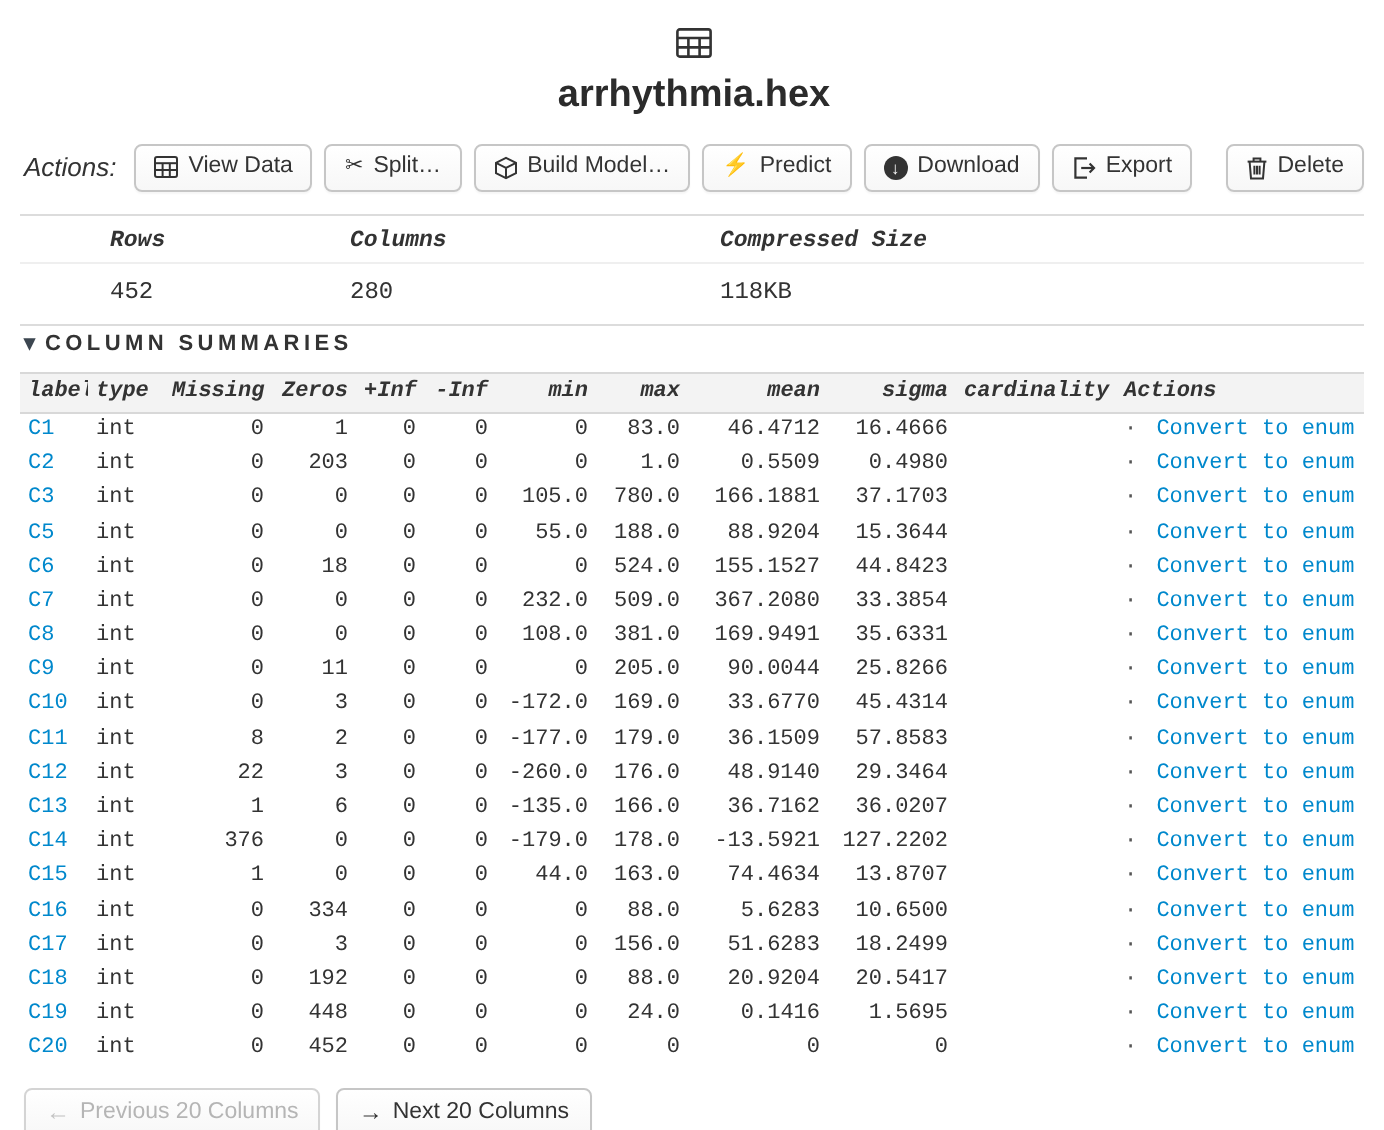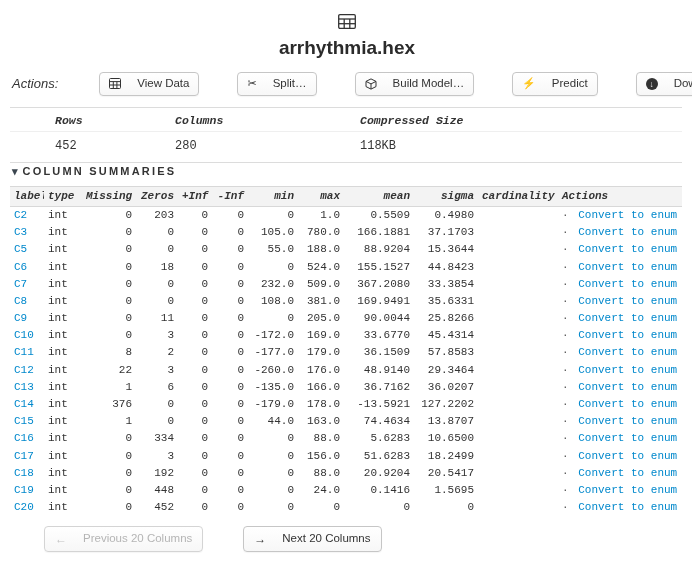--- a/index.html
+++ b/index.html
@@ -14,28 +14,27 @@
 
   
   .title-row { display: flex; align-items: center; gap: 8px; margin: 4px 0 13px 2px; flex-direction: column; }
   .title-row h1 { font-size: 19px; font-weight: 700; margin: 0; color: #2b2b2b; }
   .title-icon svg { display: block; }
 
   
   .actions-row { display: flex; align-items: center; gap: 6px; padding: 0 0 11px 2px; }
   .actions-label { font-style: italic; font-size: 13px; color: #333; margin-right: 3px; }
   .btn {
-    display: inline-flex; align-items: center; gap: 16px;
+    display: inline-flex; align-items: center; gap: 5px;
     font-family: inherit; font-size: 11.5px; color: #333;
     background: linear-gradient(#ffffff, #f7f7f7);
     border: 1px solid #c6c6c6; border-radius: 4px;
     padding: 4px 9px; cursor: pointer; white-space: nowrap;
     box-shadow: 0 1px 1px rgba(0,0,0,0.04);
     line-height: 1.2;
-    margin-left: 32px;
   }
   .btn .ic { display: inline-flex; align-items: center; }
   .btn .glyph { font-size: 11px; line-height: 1; }
   .circle-ic {
     display: inline-flex; align-items: center; justify-content: center;
     width: 12px; height: 12px; border-radius: 50%;
     background: #333; color: #fff; font-size: 8.5px; line-height: 1;
   }
   .spacer { flex: 1; }
 
@@ -212,20 +211,34 @@
         <th>-Inf</th>
         <th>min</th>
         <th>max</th>
         <th>mean</th>
         <th>sigma</th>
         <th>cardinality</th>
         <th class="l">Actions</th>
       </tr>
     </thead>
     <tbody>
+  <tr>
+    <td class="l"><a>C1</a></td>
+    <td class="l">int</td>
+    <td>0</td>
+    <td>1</td>
+    <td>0</td>
+    <td>0</td>
+    <td>0</td>
+    <td>83.0</td>
+    <td>46.4712</td>
+    <td>16.4666</td>
+    <td></td>
+    <td class="l actions-cell"><span class="dot">· </span><a>Convert to enum</a></td>
+  </tr>
 
   <tr>
     <td class="l"><a>C2</a></td>
     <td class="l">int</td>
     <td>0</td>
     <td>203</td>
     <td>0</td>
     <td>0</td>
     <td>0</td>
     <td>1.0</td>

